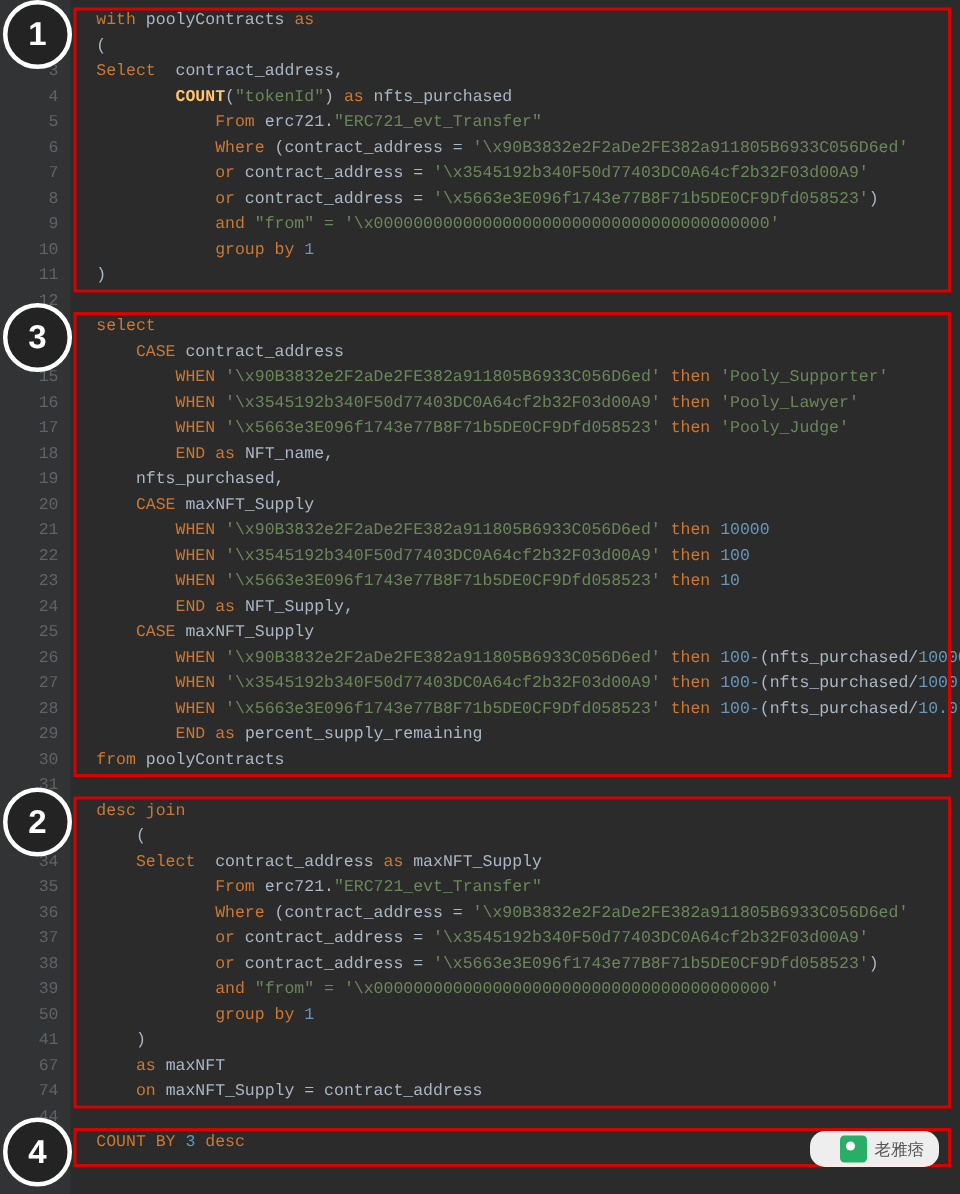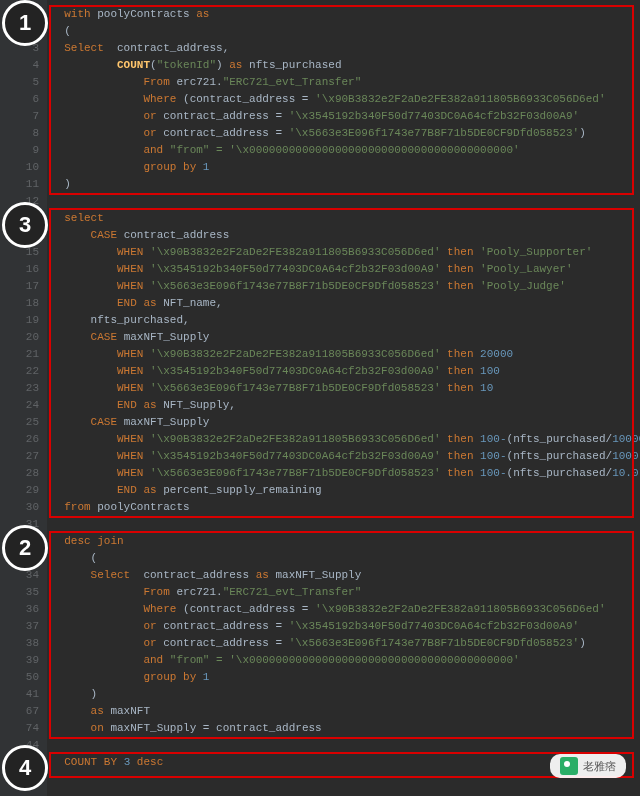--- a/index.html
+++ b/index.html
@@ -84,21 +84,21 @@
   .badge2 { top: 525px; }
   .badge4 { top: 745px; }
 
   
   .wm {
     position: absolute;
     right: 14px;
     bottom: 18px;
     background: rgba(255,255,255,0.92);
     border-radius: 10px;
-    padding: 3px 10px 3px 10px;
+    padding: 3px 10px 3px 20px;
     display: flex;
     align-items: center;
     gap: 5px;
     font-family: Liberation Mono, monospace;
     font-size: 11px;
     color: #555;
     z-index: 30;
   }
   .wm .ico {
     width: 18px;
@@ -183,21 +183,21 @@
 <div class="line">  <span>)</span></div>
 <div class="line"></div>
 <div class="line">  <span class="kw">select</span></div>
 <div class="line">      <span class="kw">CASE</span> <span>contract_address</span></div>
 <div class="line">          <span class="kw">WHEN</span> <span class="str">'\x90B3832e2F2aDe2FE382a911805B6933C056D6ed'</span> <span class="kw">then</span> <span class="str">'Pooly_Supporter'</span></div>
 <div class="line">          <span class="kw">WHEN</span> <span class="str">'\x3545192b340F50d77403DC0A64cf2b32F03d00A9'</span> <span class="kw">then</span> <span class="str">'Pooly_Lawyer'</span></div>
 <div class="line">          <span class="kw">WHEN</span> <span class="str">'\x5663e3E096f1743e77B8F71b5DE0CF9Dfd058523'</span> <span class="kw">then</span> <span class="str">'Pooly_Judge'</span></div>
 <div class="line">          <span class="kw">END</span> <span class="kw">as</span> <span>NFT_name</span><span>,</span></div>
 <div class="line">      <span>nfts_purchased</span><span>,</span></div>
 <div class="line">      <span class="kw">CASE</span> <span>maxNFT_Supply</span></div>
-<div class="line">          <span class="kw">WHEN</span> <span class="str">'\x90B3832e2F2aDe2FE382a911805B6933C056D6ed'</span> <span class="kw">then</span> <span class="num">20000</span></div>
+<div class="line">          <span class="kw">WHEN</span> <span class="str">'\x90B3832e2F2aDe2FE382a911805B6933C056D6ed'</span> <span class="kw">then</span> <span class="num">10000</span></div>
 <div class="line">          <span class="kw">WHEN</span> <span class="str">'\x3545192b340F50d77403DC0A64cf2b32F03d00A9'</span> <span class="kw">then</span> <span class="num">100</span></div>
 <div class="line">          <span class="kw">WHEN</span> <span class="str">'\x5663e3E096f1743e77B8F71b5DE0CF9Dfd058523'</span> <span class="kw">then</span> <span class="num">10</span></div>
 <div class="line">          <span class="kw">END</span> <span class="kw">as</span> <span>NFT_Supply</span><span>,</span></div>
 <div class="line">      <span class="kw">CASE</span> <span>maxNFT_Supply</span></div>
 <div class="line">          <span class="kw">WHEN</span> <span class="str">'\x90B3832e2F2aDe2FE382a911805B6933C056D6ed'</span> <span class="kw">then</span> <span class="num">100-</span><span>(</span><span>nfts_purchased</span><span>/</span><span class="num">10000.0</span></div>
 <div class="line">          <span class="kw">WHEN</span> <span class="str">'\x3545192b340F50d77403DC0A64cf2b32F03d00A9'</span> <span class="kw">then</span> <span class="num">100-</span><span>(</span><span>nfts_purchased</span><span>/</span><span class="num">1000.0</span></div>
 <div class="line">          <span class="kw">WHEN</span> <span class="str">'\x5663e3E096f1743e77B8F71b5DE0CF9Dfd058523'</span> <span class="kw">then</span> <span class="num">100-</span><span>(</span><span>nfts_purchased</span><span>/</span><span class="num">10.0</span><span class="num">*100)</span></div>
 <div class="line">          <span class="kw">END</span> <span class="kw">as</span> <span>percent_supply_remaining</span></div>
 <div class="line">  <span class="kw">from</span> <span>poolyContracts</span></div>
 <div class="line"></div>

